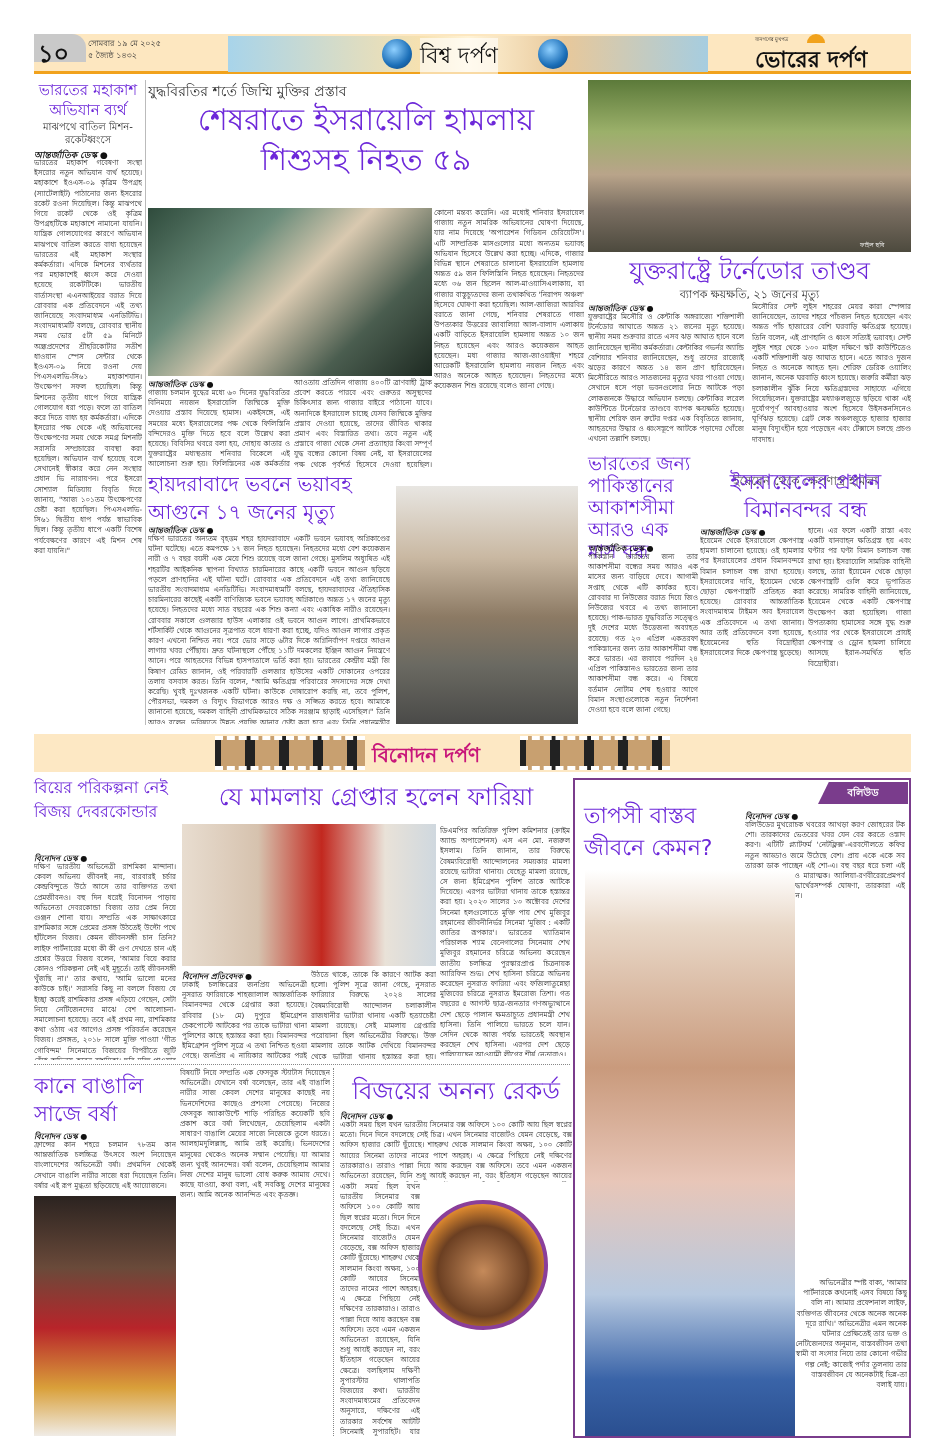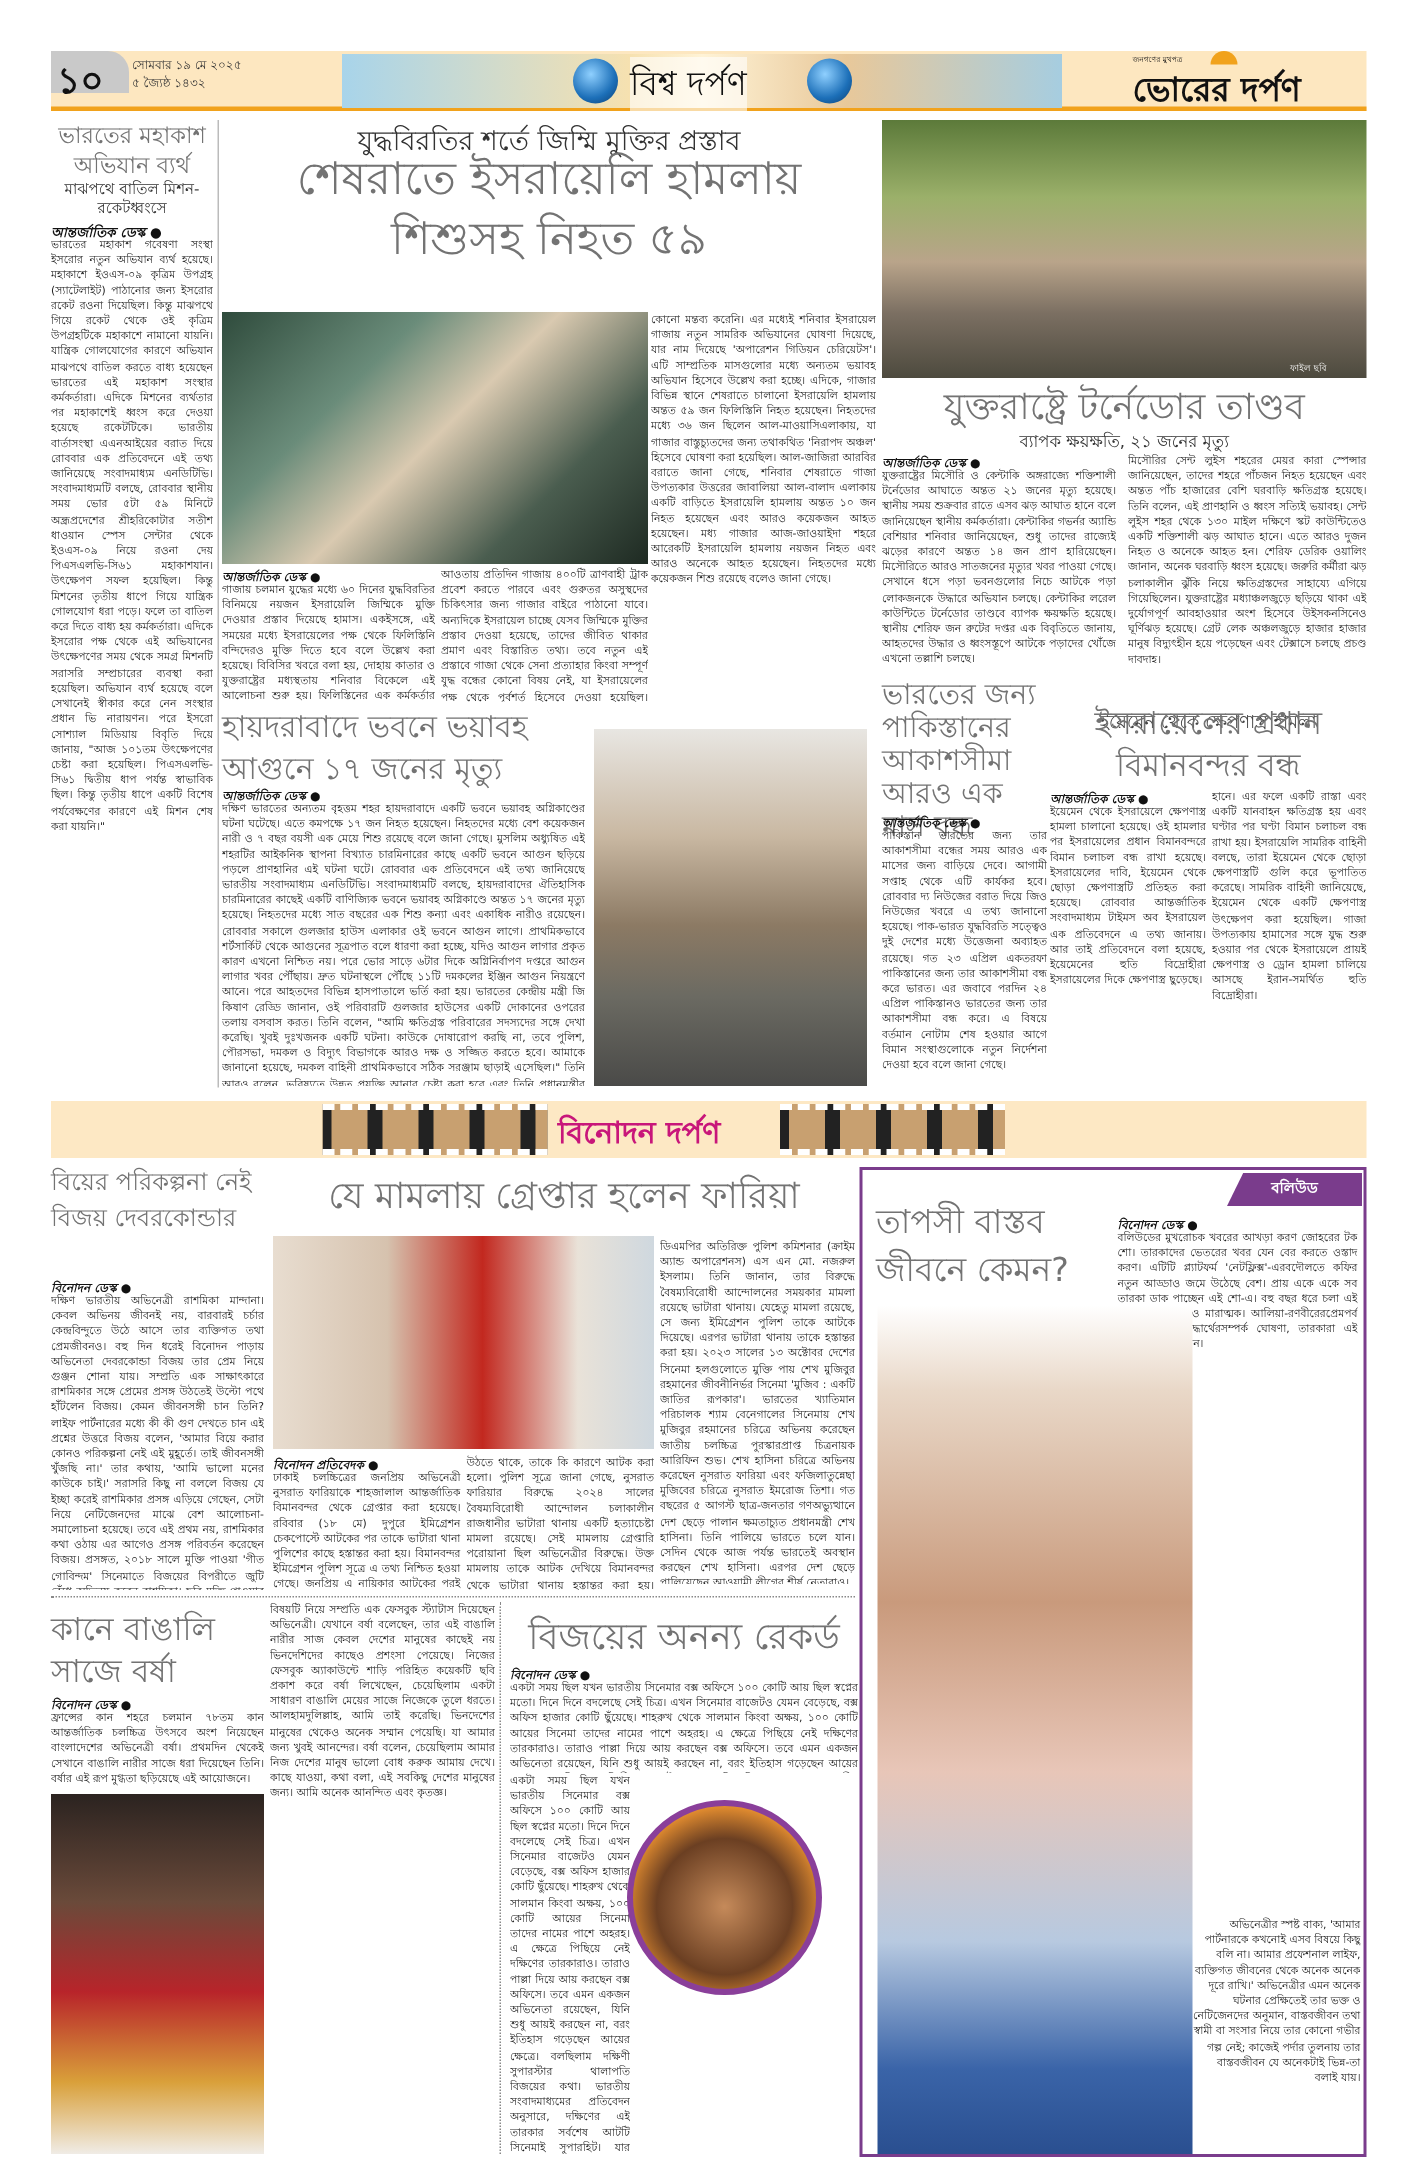--- a/index.html
+++ b/index.html
@@ -7,21 +7,21 @@
 .abs{position:absolute}
 .banner{left:34px;top:34px;width:877px;height:40px;background:#fde7c0;border-bottom:3px solid #f1a21c}
 .pageno{left:34px;top:34px;width:52px;height:28px;background:#c9c9c9;font-size:24px;font-weight:bold;line-height:40px;padding-left:4px;border-radius:0 14px 0 0}
 .date{left:88px;top:38px;font-size:8px;line-height:12px;color:#333}
 .bannerimg{left:228px;top:36px;width:480px;height:36px;background:linear-gradient(90deg,#a8d4ea,#f6e1b0 40%,#fff3d6 50%,#e8c89a 70%,#a6cde0)}
 .globe{width:30px;height:30px;border-radius:50%;background:radial-gradient(circle at 40% 35%,#8fd0ff,#1c6fb8 60%,#0c3d70);top:39px}
 .section-title{left:420px;top:38px;font-size:22px;color:#111;background:rgba(255,255,255,0.6);padding:0 0}
 .logo{left:755px;top:42px;font-size:22px;font-weight:bold;color:#111}
 .logo .tag{position:absolute;top:-6px;left:0;font-size:5px;font-weight:normal}
 .sun{position:absolute;top:-8px;left:52px;width:18px;height:9px;border-radius:18px 18px 0 0;background:#f1a21c}
-.hl{font-family:"DejaVu Sans",sans-serif;color:#737373}
+.hl{font-family:"DejaVu Sans",sans-serif;color:#6d28d9}
 .kicker{font-size:9px;font-weight:bold;font-style:italic}
 .body{font-size:7.2px;line-height:10.2px;text-align:justify;color:#222;overflow:hidden}
 .img{background:#888;overflow:hidden}
 .vrule{background:#bbb;width:1px}
 .dotrule{border-top:1px dotted #888;height:0}
 .strip{left:34px;top:734px;width:877px;height:38px;background:#fde8c4}
 .film{top:736px;height:34px;background:repeating-linear-gradient(90deg,#222 0 6px,#c8a070 6px 30px,#222 30px 34px);border-top:4px dashed #fff;border-bottom:4px dashed #fff}
 .bolly-box{left:573px;top:778px;width:338px;height:660px;border:2px solid #7a3c8c}
 .bolly-tag{left:818px;top:782px;width:90px;height:22px;background:#7a3c8c;color:#fff;font-size:10px;font-weight:bold;text-align:center;line-height:22px;clip-path:polygon(12% 0,100% 0,100% 100%,0 100%)}
 .circle{border-radius:50%;border:4px solid #8a3f9a;overflow:hidden}
@@ -46,21 +46,21 @@
 </div>
 
 <div class="abs" style="left:34px;top:80px;width:108px;text-align:center">
   <div class="hl" style="font-size:15px;line-height:20px">ভারতের মহাকাশ অভিযান ব্যর্থ</div>
   <div style="font-size:10px;line-height:13px;color:#333">মাঝপথে বাতিল মিশন-রকেটধ্বংসে</div>
 </div>
 <div class="abs kicker" style="left:34px;top:148px;width:108px">আন্তর্জাতিক ডেস্ক ●</div>
 <div class="abs body" style="left:34px;top:158px;width:108px;height:562px">ভারতের মহাকাশ গবেষণা সংস্থা ইসরোর নতুন অভিযান ব্যর্থ হয়েছে। মহাকাশে ইওএস-০৯ কৃত্রিম উপগ্রহ (স্যাটেলাইট) পাঠানোর জন্য ইসরোর রকেট রওনা দিয়েছিল। কিন্তু মাঝপথে গিয়ে রকেট থেকে ওই কৃত্রিম উপগ্রহটিকে মহাকাশে নামানো যায়নি। যান্ত্রিক গোলযোগের কারণে অভিযান মাঝপথে বাতিল করতে বাধ্য হয়েছেন ভারতের এই মহাকাশ সংস্থার কর্মকর্তারা। এদিকে মিশনের ব্যর্থতার পর মহাকাশেই ধ্বংস করে দেওয়া হয়েছে রকেটটিকে। ভারতীয় বার্তাসংস্থা এএনআইয়ের বরাত দিয়ে রোববার এক প্রতিবেদনে এই তথ্য জানিয়েছে সংবাদমাধ্যম এনডিটিভি। সংবাদমাধ্যমটি বলছে, রোববার স্থানীয় সময় ভোর ৫টা ৫৯ মিনিটে অন্ধ্রপ্রদেশের শ্রীহরিকোটার সতীশ ধাওয়ান স্পেস সেন্টার থেকে ইওএস-০৯ নিয়ে রওনা দেয় পিএসএলভি-সি৬১ মহাকাশযান। উৎক্ষেপণ সফল হয়েছিল। কিন্তু মিশনের তৃতীয় ধাপে গিয়ে যান্ত্রিক গোলযোগ ধরা পড়ে। ফলে তা বাতিল করে দিতে বাধ্য হয় কর্মকর্তারা। এদিকে ইসরোর পক্ষ থেকে এই অভিযানের উৎক্ষেপণের সময় থেকে সমগ্র মিশনটি সরাসরি সম্প্রচারের ব্যবস্থা করা হয়েছিল। অভিযান ব্যর্থ হয়েছে বলে সেখানেই স্বীকার করে নেন সংস্থার প্রধান ভি নারায়ণন। পরে ইসরো সোশ্যাল মিডিয়ায় বিবৃতি দিয়ে জানায়, "আজ ১০১তম উৎক্ষেপণের চেষ্টা করা হয়েছিল। পিএসএলভি-সি৬১ দ্বিতীয় ধাপ পর্যন্ত স্বাভাবিক ছিল। কিন্তু তৃতীয় ধাপে একটি বিশেষ পর্যবেক্ষণের কারণে এই মিশন শেষ করা যায়নি।"</div>
 <div class="abs vrule" style="left:145px;top:80px;height:645px"></div>
 
-<div class="abs hl" style="left:148px;top:80px;width:436px;text-align:center;font-size:18px;color:#333">যুদ্ধবিরতির শর্তে জিম্মি মুক্তির প্রস্তাব</div>
+<div class="abs hl" style="left:148px;top:80px;width:436px;font-size:14px;color:#333">যুদ্ধবিরতির শর্তে জিম্মি মুক্তির প্রস্তাব</div>
 <div class="abs hl" style="left:148px;top:100px;width:436px;text-align:center;font-size:30px;line-height:40px">
   <div>শেষরাতে ইসরায়েলি হামলায়</div>
   <div>শিশুসহ নিহত ৫৯</div>
 </div>
 <div class="abs img" style="left:148px;top:208px;width:284px;height:168px;background:linear-gradient(135deg,#2f4b3c,#6a8c7a 30%,#d9c9b0 50%,#4a5d4f 75%,#1e2a22)"></div>
 <div class="abs body" style="left:434px;top:208px;width:150px;height:250px">কোনো মন্তব্য করেনি। এর মধ্যেই শনিবার ইসরায়েল গাজায় নতুন সামরিক অভিযানের ঘোষণা দিয়েছে, যার নাম দিয়েছে 'অপারেশন গিডিয়ন চেরিয়েটস'। এটি সাম্প্রতিক মাসগুলোর মধ্যে অন্যতম ভয়াবহ অভিযান হিসেবে উল্লেখ করা হচ্ছে। এদিকে, গাজার বিভিন্ন স্থানে শেষরাতে চালানো ইসরায়েলি হামলায় অন্তত ৫৯ জন ফিলিস্তিনি নিহত হয়েছেন। নিহতদের মধ্যে ৩৬ জন ছিলেন আল-মাওয়াসিএলাকায়, যা গাজার বাস্তুচ্যুতদের জন্য তথাকথিত 'নিরাপদ অঞ্চল' হিসেবে ঘোষণা করা হয়েছিল। আল-জাজিরা আরবির বরাতে জানা গেছে, শনিবার শেষরাতে গাজা উপত্যকার উত্তরের জাবালিয়া আল-বালাদ এলাকায় একটি বাড়িতে ইসরায়েলি হামলায় অন্তত ১০ জন নিহত হয়েছেন এবং আরও কয়েকজন আহত হয়েছেন। মধ্য গাজার আজ-জাওয়াইদা শহরে আরেকটি ইসরায়েলি হামলায় নয়জন নিহত এবং আরও অনেকে আহত হয়েছেন। নিহতদের মধ্যে কয়েকজন শিশু রয়েছে বলেও জানা গেছে।</div>
 <div class="abs kicker" style="left:148px;top:378px;font-size:8px">আন্তর্জাতিক ডেস্ক ●</div>
 <div class="abs body" style="left:148px;top:388px;width:142px;height:80px">গাজায় চলমান যুদ্ধের মধ্যে ৬০ দিনের যুদ্ধবিরতির বিনিময়ে নয়জন ইসরায়েলি জিম্মিকে মুক্তি দেওয়ার প্রস্তাব দিয়েছে হামাস। একইসঙ্গে, এই সময়ের মধ্যে ইসরায়েলের পক্ষ থেকে ফিলিস্তিনি বন্দিদেরও মুক্তি দিতে হবে বলে উল্লেখ করা হয়েছে। বিবিসির খবরে বলা হয়, দোহায় কাতার ও যুক্তরাষ্ট্রের মধ্যস্থতায় শনিবার বিকেলে এই আলোচনা শুরু হয়। ফিলিস্তিনের এক কর্মকর্তার বরাতে জানা গেছে, যুদ্ধবিরতির</div>
 <div class="abs body" style="left:294px;top:378px;width:138px;height:90px">আওতায় প্রতিদিন গাজায় ৪০০টি ত্রাণবাহী ট্রাক প্রবেশ করতে পারবে এবং গুরুতর অসুস্থদের চিকিৎসার জন্য গাজার বাইরে পাঠানো যাবে। অন্যদিকে ইসরায়েল চাচ্ছে যেসব জিম্মিকে মুক্তির প্রস্তাব দেওয়া হয়েছে, তাদের জীবিত থাকার প্রমাণ এবং বিস্তারিত তথ্য। তবে নতুন এই প্রস্তাবে গাজা থেকে সেনা প্রত্যাহার কিংবা সম্পূর্ণ যুদ্ধ বন্ধের কোনো বিষয় নেই, যা ইসরায়েলের পক্ষ থেকে পূর্বশর্ত হিসেবে দেওয়া হয়েছিল। এখনো ইসরায়েল আনুষ্ঠানিকভাবে প্রস্তাবটি নিয়ে</div>
 

